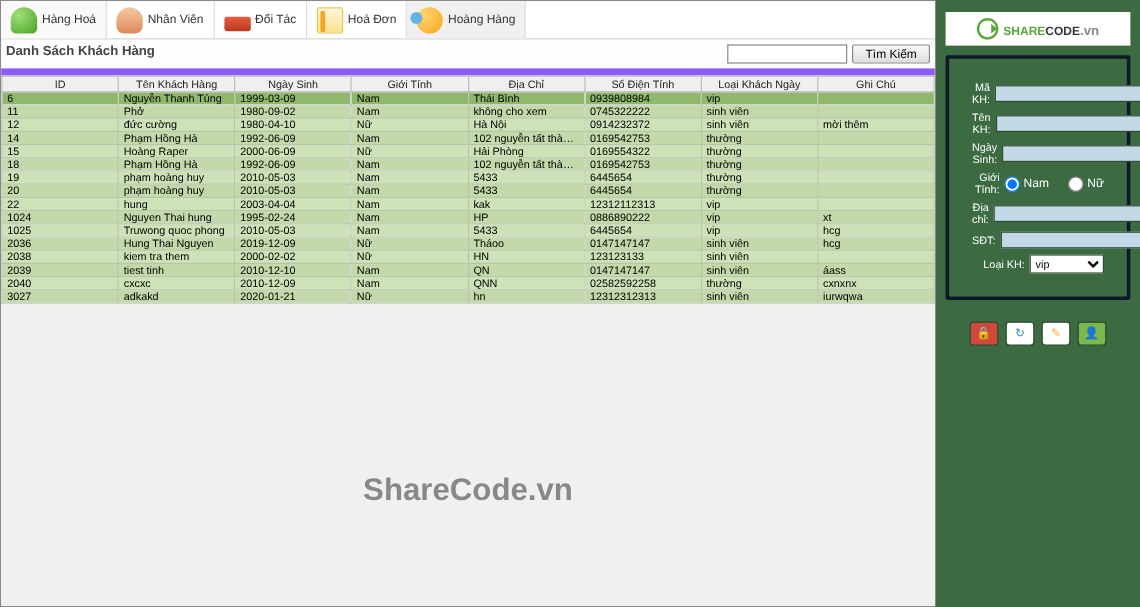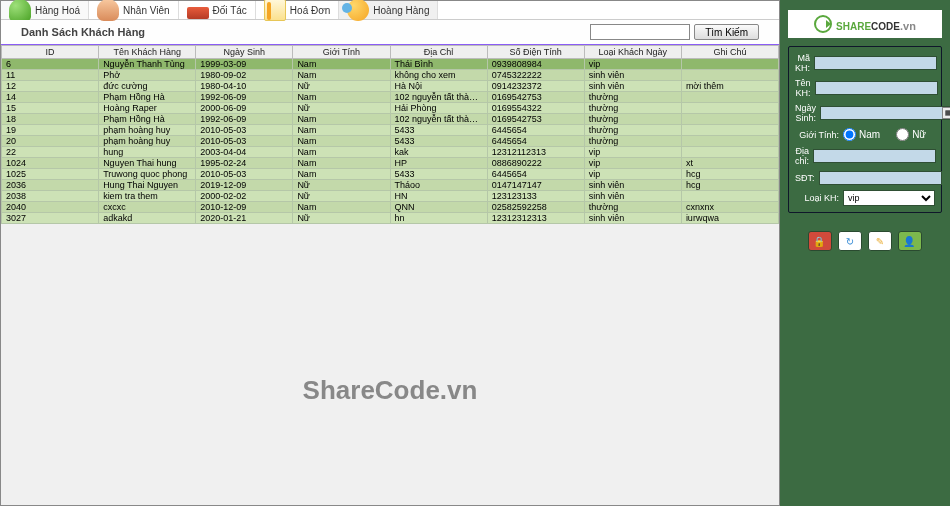--- a/index.html
+++ b/index.html
@@ -1,35 +1,35 @@
 <!DOCTYPE html>
 <html><head>
 <meta charset="utf-8">
 <style>
 * { margin: 0; padding: 0; box-sizing: border-box; font-family: Tahoma, Verdana, sans-serif; font-size: 10px; }
 body { background: #3c6b42; width: 950px; height: 506px; overflow: hidden; }
 .app-body { display: flex; width: 950px; height: 506px; background: #3c6b42; position: relative; }
 
 
 .main { flex: 1; background: #f0f0f0; display: flex; flex-direction: column; border:1px solid #888;}
-.topbar { display: flex; height: 19px; background: #fff; border-bottom: 1px solid #ccc; }
+.topbar { display: flex; height: 32px; background: #fff; border-bottom: 1px solid #ccc; }
 .tb-item { display: flex; align-items: center; padding: 0 8px; border-right: 1px solid #ddd; }
 .tb-item.active { background: #f9f9f9; }
 .tb-item.customer { background: #f0f0f0; }
 .tb-icon { width: 22px; height: 22px; margin-right: 4px; display:inline-block; border-radius:3px; }
 .icon-basket { background: radial-gradient(circle at 30% 30%, #9ee07a, #4aa225); border-radius:50% 50% 20% 20%; }
 .icon-people { background: linear-gradient(#f8c9a0,#d98b5a); border-radius:50% 50% 30% 30%; position:relative; }
 .icon-ship { background: linear-gradient(#e85c3c,#b63b25); border-radius:2px; height:12px; margin-top:6px; }
 .icon-invoice { background: linear-gradient(#fff7d9,#fbe18e); border:1px solid #e7c657; border-radius:2px; position:relative;}
 .icon-invoice::after{content:"";position:absolute; left:2px; top:2px; width:4px;height:18px; background:#f5a524; border-radius:2px;}
 .icon-customers { background: radial-gradient(circle at 30% 30%,#ffd76a,#f5a524); border-radius:50%; position:relative;}
 .icon-customers::after{content:"";position:absolute; left:-5px; top:4px; width:10px;height:10px; background:#63b3e5; border-radius:50%;}
 .tb-label { font-size: 10px; color:#333; }
 
-.subheader { display: flex; align-items: center; justify-content: space-between; padding: 4px 20px; background: #fefefe; border-bottom:1px solid #8b5cf6; }
+.subheader { display: flex; justify-content: space-between; padding: 4px 4px; background: #fefefe; border-bottom:6px solid #8b5cf6; }
 .subtitle { font-size: 11px; color:#444; font-weight: bold; }
 .search-wrap { display:flex; gap:4px; }
 .search-input { width: 100px; height: 16px; border:1px solid #888; font-size:10px; padding:0 3px; }
 .search-btn { height: 16px; padding:0 10px; border:1px solid #888; background: linear-gradient(#fafafa,#ddd); border-radius:2px; font-size:10px; }
 
 .table-wrap { flex:1; overflow:auto; background: #f0f0f0; position:relative; }
 table { width: 100%; border-collapse: collapse; table-layout: fixed; }
 table col.c-id{width:95px;} table col.c-name{width:95px;} table col.c-dob{width:95px;}
 table col.c-sex{width:95px;} table col.c-addr{width:95px;} table col.c-phone{width:95px;}
 table col.c-type{width:95px;} table col.c-note{width:95px;}
@@ -41,21 +41,21 @@
 .watermark1 { position:absolute; top:330px; left:50%; transform:translateX(-50%); font-size:26px; color:#888; font-weight:bold; pointer-events:none;}
 
 
 .sidebar { width:170px; background:#3c6b42; padding:10px 8px; display:flex; flex-direction:column; gap:8px;}
 .logo-wrap { background:#fff; text-align:center; padding:5px 2px; display:flex; align-items:center; justify-content:center;}
 .logo-arrow { width:18px; height:18px; border-radius:50%; border:2px solid #5aa83d; position:relative; margin-right:4px;}
 .logo-arrow::after{content:"";position:absolute; right:-1px; top:3px; width:0;height:0;border-left:5px solid #5aa83d; border-top:4px solid transparent; border-bottom:4px solid transparent;}
 .logo-text { font-size:15px; font-weight:bold; }
 .logo-text .t1{color:#5aa83d;margin-top:20px;} .logo-text .t2{color:#333;} .logo-text .t3{color:#888;font-size:11px;}
 
-.form-group { background:#3c6b42; border:1px solid #0f172a; padding:6px; display:flex; flex-direction:column; gap:5px; border-radius:2px;}
+.form-group { background:#3c6b42; border:3px solid #0f172a; padding:19px; display:flex; flex-direction:column; gap:5px; border-radius:2px;}
 .fg-row { display:flex; align-items:center; gap:4px; }
 .fg-label { width:44px; color:#fff; font-size:9px; text-align:right; }
 .fg-input { flex:1; height:14px; background:#c3d9e8; border:1px solid #2f4f34; font-size:9px; padding:0 2px;}
 .fg-input.date{padding-right:14px; position:relative;}
 .date-wrap{position:relative; flex:1; display:flex;}
 .date-btn{position:absolute; right:1px; top:1px; width:12px;height:12px; background:#eee; border:1px solid #888; font-size:7px; text-align:center; line-height:10px;}
 .fg-radio { display:flex; align-items:center; gap:3px; color:#fff; font-size:9px;}
 .fg-radio input{margin:0;}
 .fg-select { flex:1; height:16px; background:#fff; border:1px solid #2f4f34; font-size:9px;}
 .fg-textarea { flex:1; height:46px; background:#fff; border:1px solid #2f4f34; resize:none; font-size:9px;}
@@ -253,20 +253,30 @@
               <td>2038</td>
               <td>kiem tra them</td>
               <td>2000-02-02</td>
               <td>Nữ</td>
               <td>HN</td>
               <td>123123133</td>
               <td>sinh viên</td>
               <td></td>
             </tr>
             <tr>
+              <td>2039</td>
+              <td>tiest tinh</td>
+              <td>2010-12-10</td>
+              <td>Nam</td>
+              <td>QN</td>
+              <td>0147147147</td>
+              <td>sinh viên</td>
+              <td>áass</td>
+            </tr>
+            <tr>
               <td>2040</td>
               <td>cxcxc</td>
               <td>2010-12-09</td>
               <td>Nam</td>
               <td>QNN</td>
               <td>02582592258</td>
               <td>thường</td>
               <td>cxnxnx</td>
             </tr>
             <tr>

